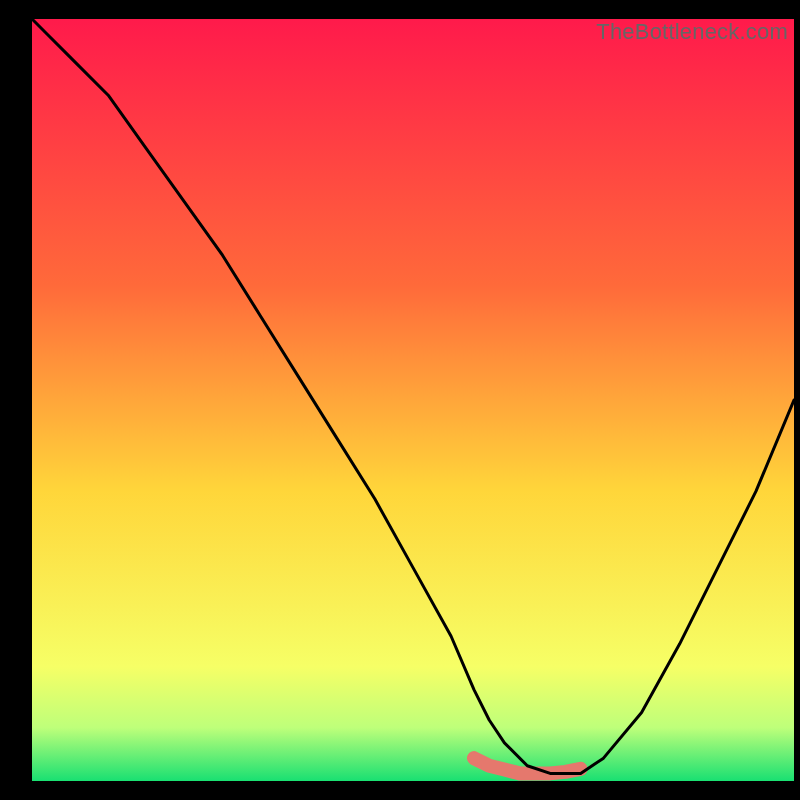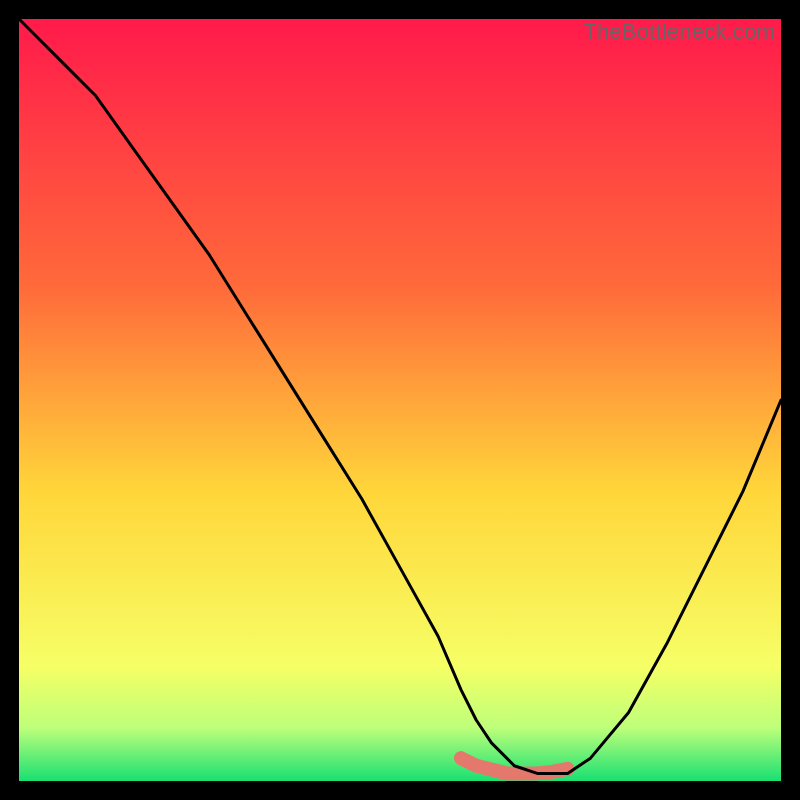--- a/index.html
+++ b/index.html
@@ -6,21 +6,21 @@
     margin: 0;
     padding: 0;
     width: 800px;
     height: 800px;
     background: #000;
     overflow: hidden;
     font-family: Arial, Helvetica, sans-serif;
   }
   .frame {
     position: absolute;
-    left: 19px;
+    left: 32px;
     top: 19px;
     width: 762px;
     height: 762px;
     background: #000;
   }
   .plot {
     position: absolute;
     left: 0;
     top: 0;
     width: 762px;

